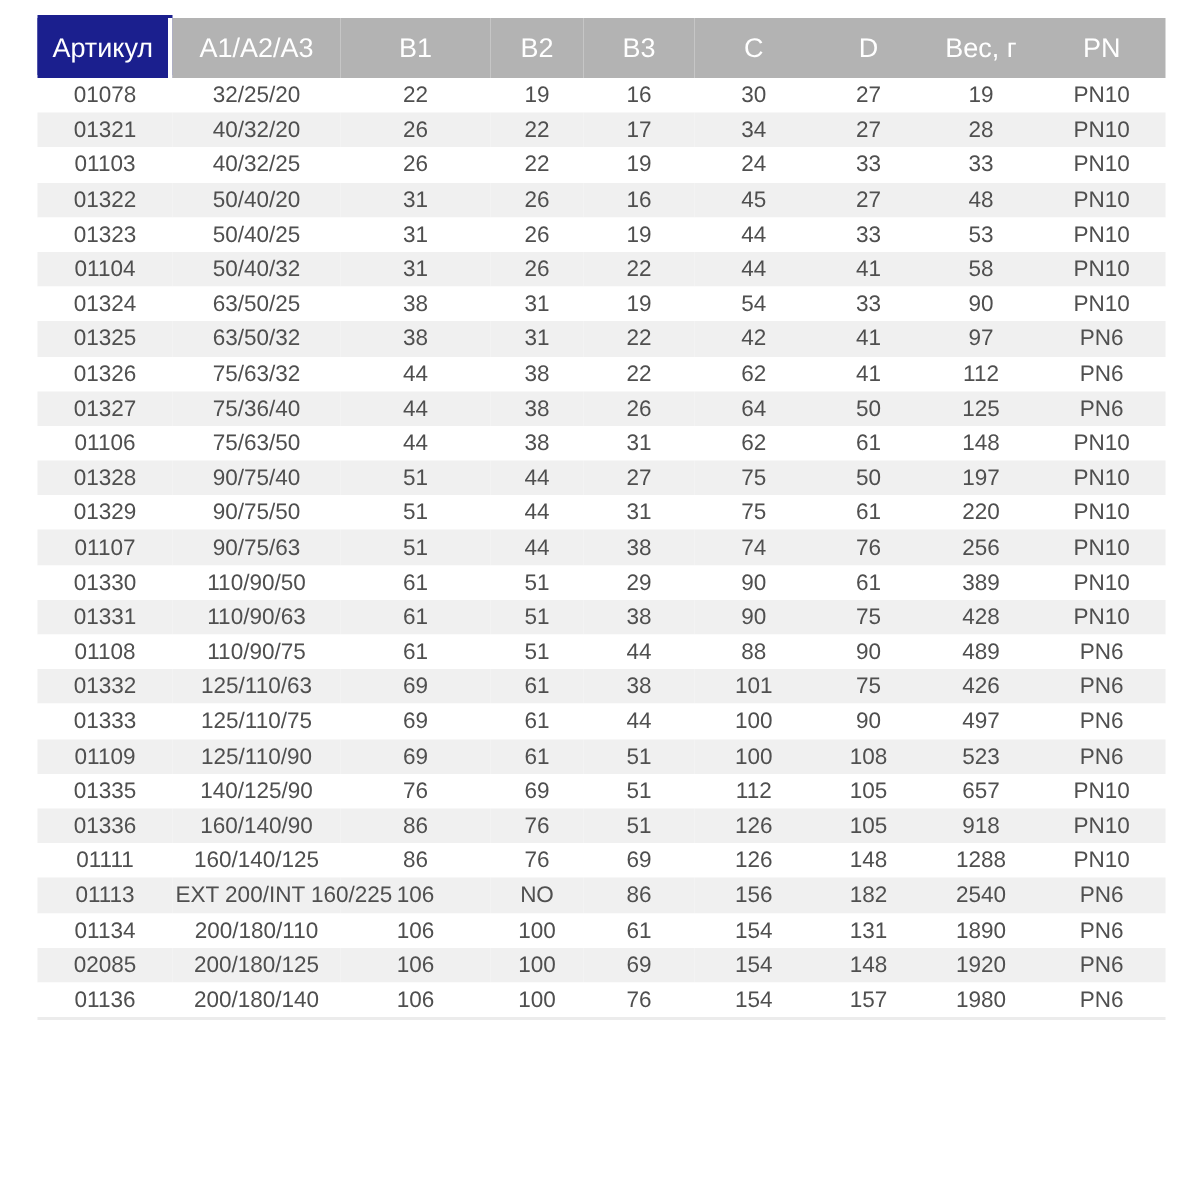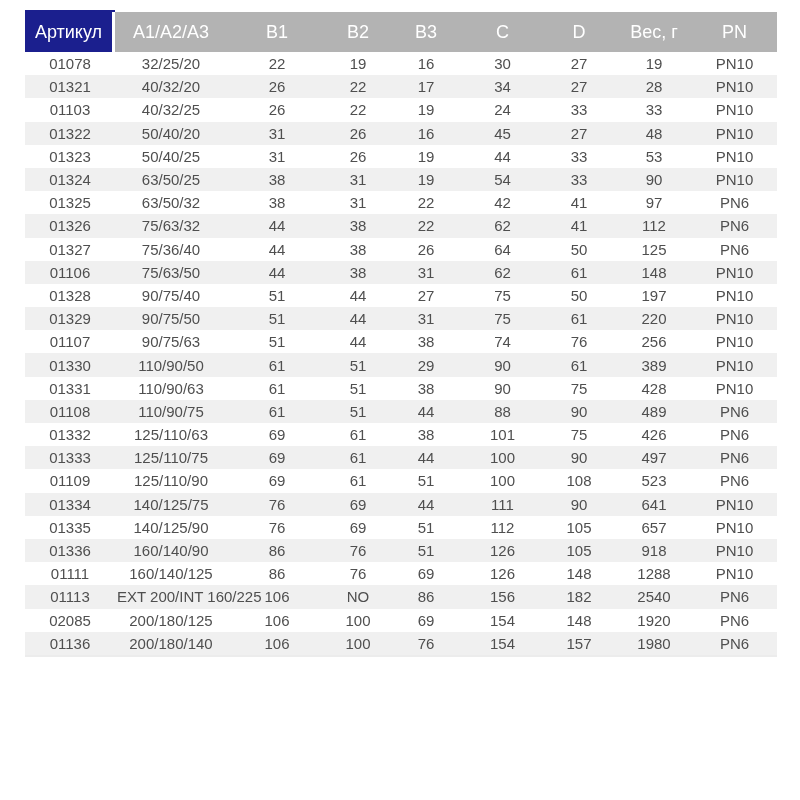--- a/index.html
+++ b/index.html
@@ -137,20 +137,31 @@
           <td>50/40/25</td>
           <td>31</td>
           <td>26</td>
           <td>19</td>
           <td>44</td>
           <td>33</td>
           <td>53</td>
           <td>PN10</td>
         </tr>
         <tr>
+          <td>01104</td>
+          <td>50/40/32</td>
+          <td>31</td>
+          <td>26</td>
+          <td>22</td>
+          <td>44</td>
+          <td>41</td>
+          <td>58</td>
+          <td>PN10</td>
+        </tr>
+        <tr>
           <td>01324</td>
           <td>63/50/25</td>
           <td>38</td>
           <td>31</td>
           <td>19</td>
           <td>54</td>
           <td>33</td>
           <td>90</td>
           <td>PN10</td>
         </tr>
@@ -289,31 +300,20 @@
         <tr>
           <td>01109</td>
           <td>125/110/90</td>
           <td>69</td>
           <td>61</td>
           <td>51</td>
           <td>100</td>
           <td>108</td>
           <td>523</td>
           <td>PN6</td>
-        </tr>
-        <tr>
-          <td>01334</td>
-          <td>140/125/75</td>
-          <td>76</td>
-          <td>69</td>
-          <td>44</td>
-          <td>111</td>
-          <td>90</td>
-          <td>641</td>
-          <td>PN10</td>
         </tr>
         <tr>
           <td>01335</td>
           <td>140/125/90</td>
           <td>76</td>
           <td>69</td>
           <td>51</td>
           <td>112</td>
           <td>105</td>
           <td>657</td>
@@ -346,20 +346,31 @@
           <td>EXT 200/INT 160/225</td>
           <td>106</td>
           <td>NO</td>
           <td>86</td>
           <td>156</td>
           <td>182</td>
           <td>2540</td>
           <td>PN6</td>
         </tr>
         <tr>
+          <td>01134</td>
+          <td>200/180/110</td>
+          <td>106</td>
+          <td>100</td>
+          <td>61</td>
+          <td>154</td>
+          <td>131</td>
+          <td>1890</td>
+          <td>PN6</td>
+        </tr>
+        <tr>
           <td>02085</td>
           <td>200/180/125</td>
           <td>106</td>
           <td>100</td>
           <td>69</td>
           <td>154</td>
           <td>148</td>
           <td>1920</td>
           <td>PN6</td>
         </tr>

